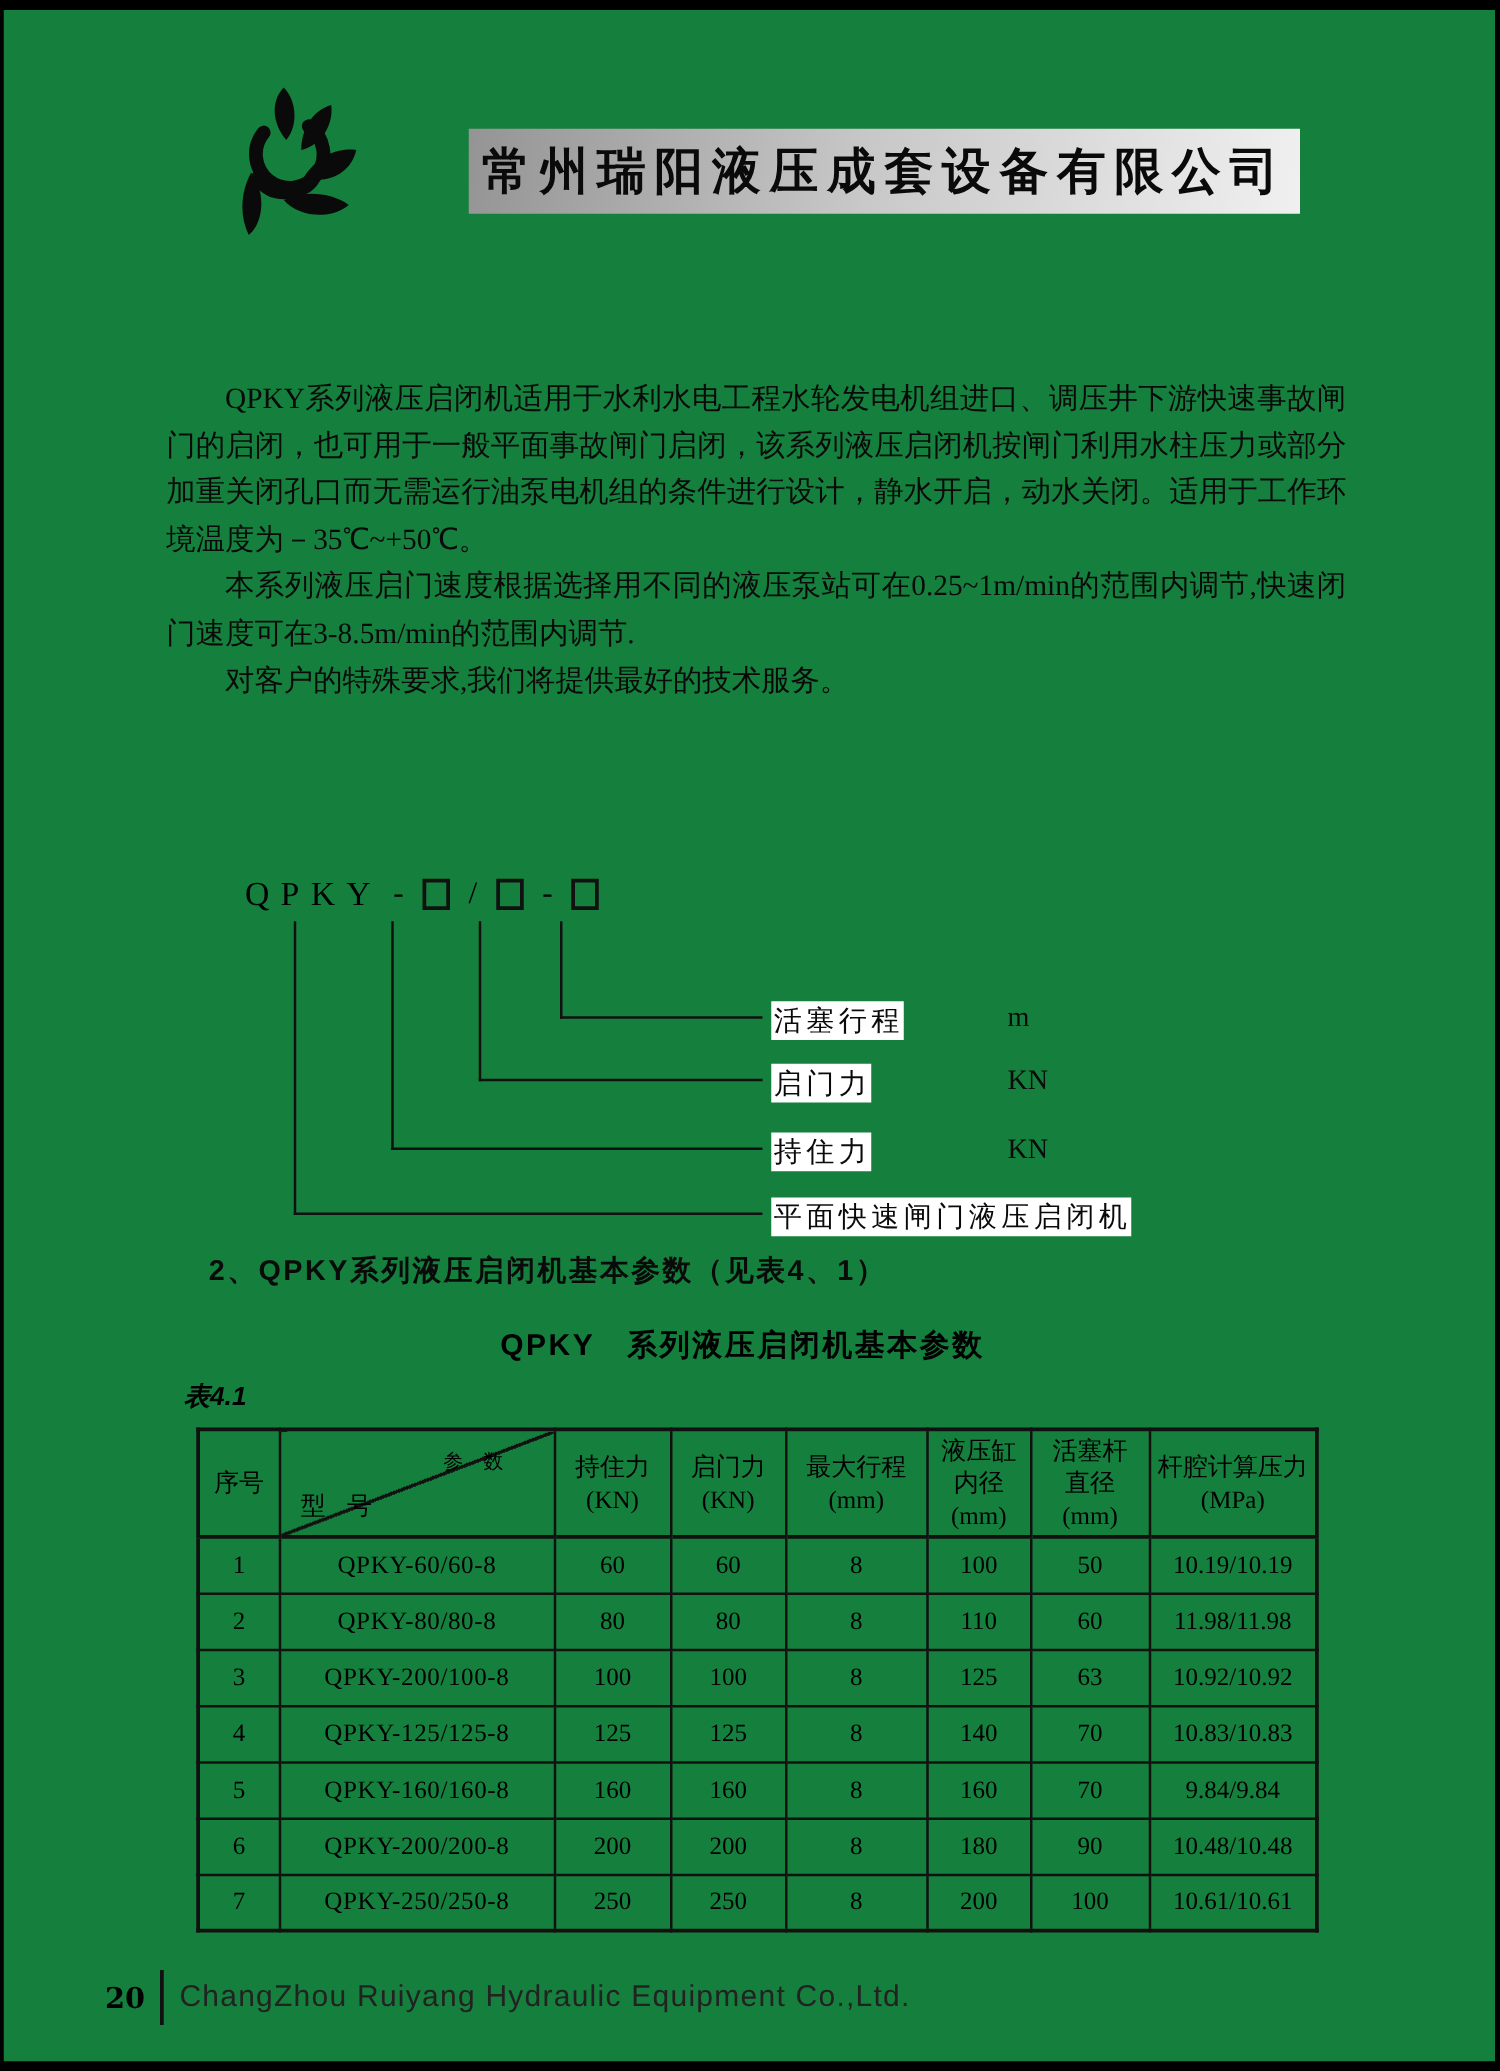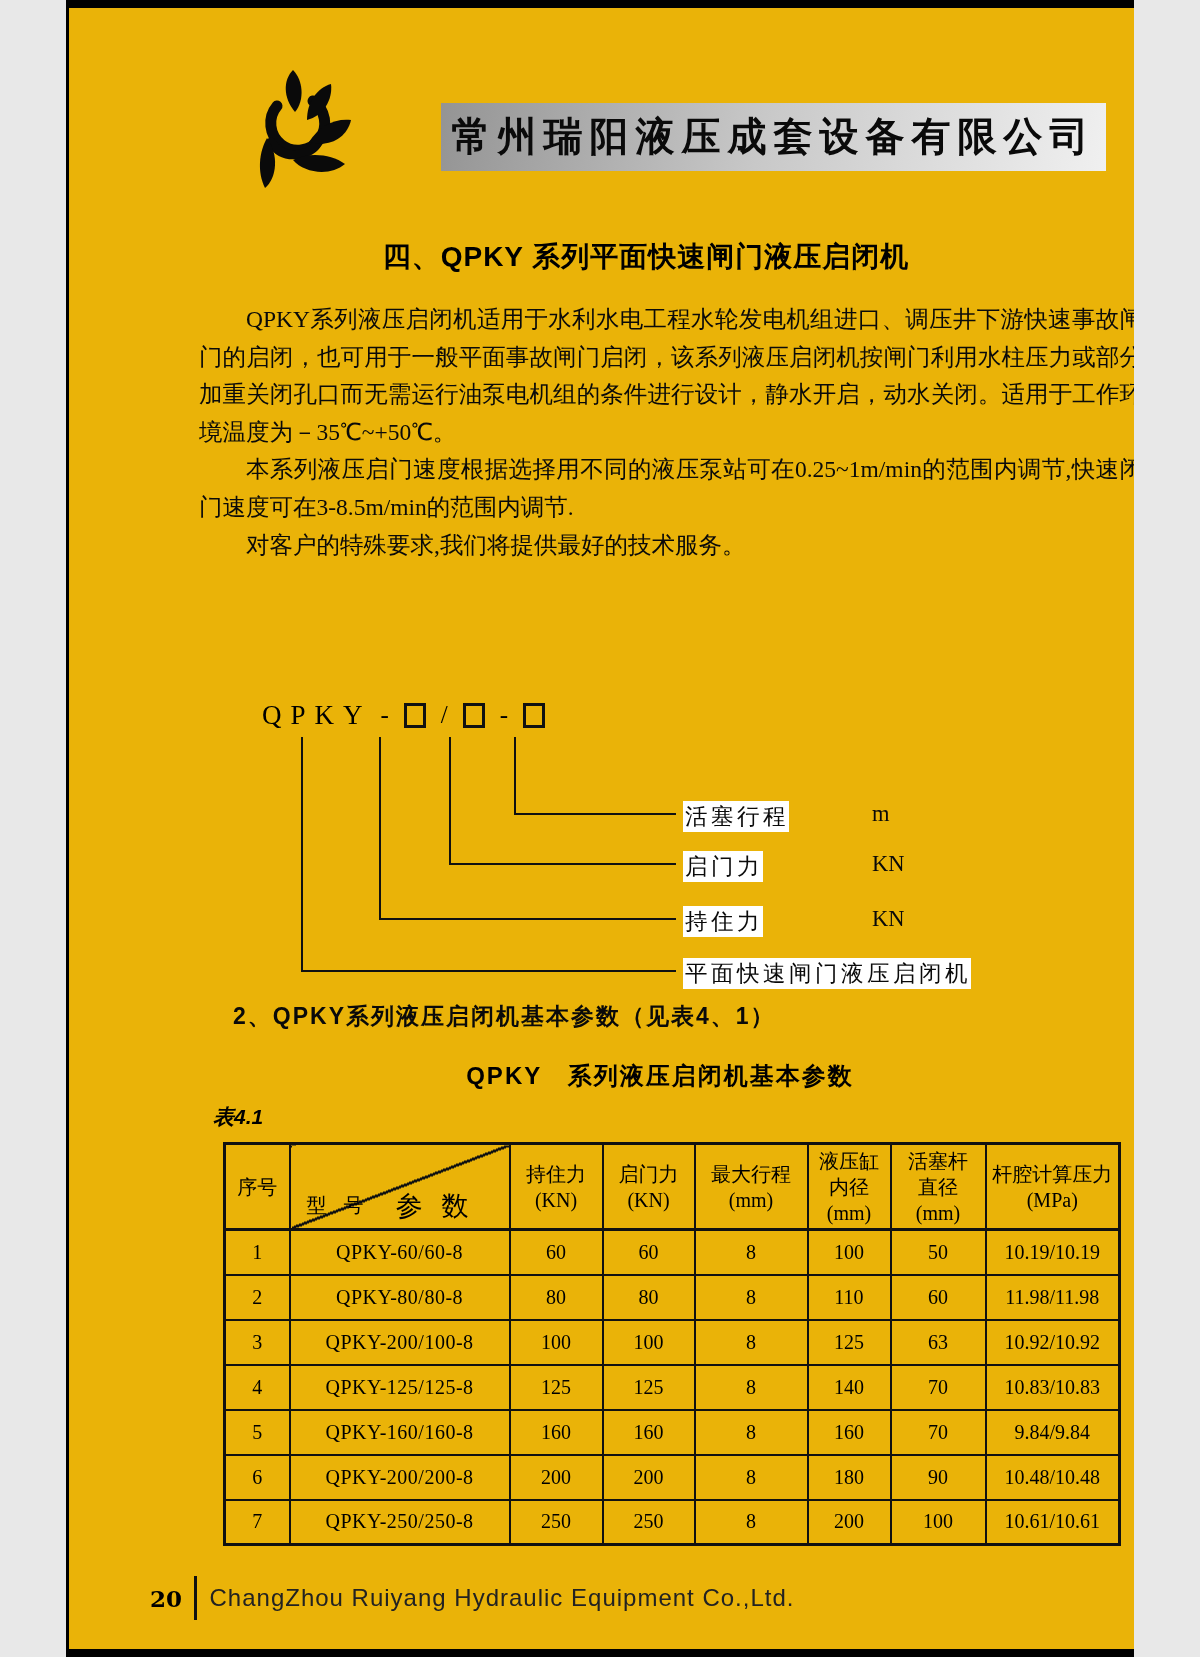--- a/index.html
+++ b/index.html
@@ -1,19 +1,19 @@
 <!DOCTYPE html>
 <html><head>
 <meta charset="utf-8">
 <style>
   * { margin:0; padding:0; box-sizing:border-box; }
   html,body { background:#e8e8e8; }
   .page {
-    position:relative; width:1068px; height:1657px;
-    background:#eab308; margin:0 auto; overflow:hidden;
+    position:relative; width:1200px; height:1657px;
+    background:#15803d; margin:0 auto; overflow:hidden;
     font-family:"Liberation Serif", serif; color:#000;
   }
   .border-band { position:absolute; background:#000; }
   .band-top    { left:0; top:0; width:1200px; height:8px; }
   .band-bottom { left:0; top:1649px; width:1200px; height:8px; }
   .band-left   { left:0; top:0; width:3px; height:1657px; }
   .band-right  { left:1196px; top:0; width:4px; height:1657px; }
 
   .logo { position:absolute; left:166px; top:68px; width:122px; height:128px; }
 
@@ -86,21 +86,21 @@
   table.params tbody td { height:45px; font-size:20px; }
   .th-multi { white-space:pre-line; }
   td.model-cell { font-size:20px; letter-spacing:0.5px; }
   td.pressure-cell { font-size:19px; }
   th.diag {
     position:relative; padding:0;
     background-image:linear-gradient(to bottom right,
       transparent calc(50% - 1.4px), #111 calc(50% - 1.4px),
       #111 calc(50% + 1.4px), transparent calc(50% + 1.4px));
   }
-  .diag-param { position:absolute; top:12px; right:34px; font-size:27px; letter-spacing:6px;margin-top:36px; }
+  .diag-param { position:absolute; top:12px; right:34px; font-size:16px; letter-spacing:6px; }
   .diag-model { position:absolute; bottom:10px; left:16px; font-size:20px; letter-spacing:6px; }
 
   .footer { position:absolute; left:84px; top:1574px; height:48px; display:flex; align-items:center; }
   .page-number { font-family:"DejaVu Serif",serif; font-weight:bold; font-size:23px; }
   .footer-divider { width:2.5px; height:44px; background:#111; margin:0 13px 0 12px; }
   .footer-company {
     font-family:"Liberation Sans",sans-serif; font-size:24px;
     letter-spacing:1px; color:#222; white-space:nowrap;
   }
 </style>
@@ -127,21 +127,20 @@
 
     <path d="M60,92 C76,84 98,86 112,96 C98,108 72,106 60,92 Z" fill="#0a0a0a"></path>
 
     <path d="M34,70 C26,84 24,104 32,120 C44,110 46,86 34,70 Z" fill="#0a0a0a"></path>
   </svg>
 
   <div class="banner">
     <span class="banner-text">常州瑞阳液压成套设备有限公司</span>
   </div>
 
-  <div class="doc-title">四、QPKY 系列平面快速闸门液压启闭机</div>
 
   <div class="body-text">
     <p>QPKY系列液压启闭机适用于水利水电工程水轮发电机组进口、调压井下游快速事故闸门的启闭，也可用于一般平面事故闸门启闭，该系列液压启闭机按闸门利用水柱压力或部分加重关闭孔口而无需运行油泵电机组的条件进行设计，静水开启，动水关闭。适用于工作环境温度为－35℃~+50℃。</p>
     <p>本系列液压启门速度根据选择用不同的液压泵站可在0.25~1m/min的范围内调节,快速闭门速度可在3-8.5m/min的范围内调节.</p>
     <p>对客户的特殊要求,我们将提供最好的技术服务。</p>
   </div>
 
 
   <div class="model-row">
     <span class="model-prefix">QPKY</span>

